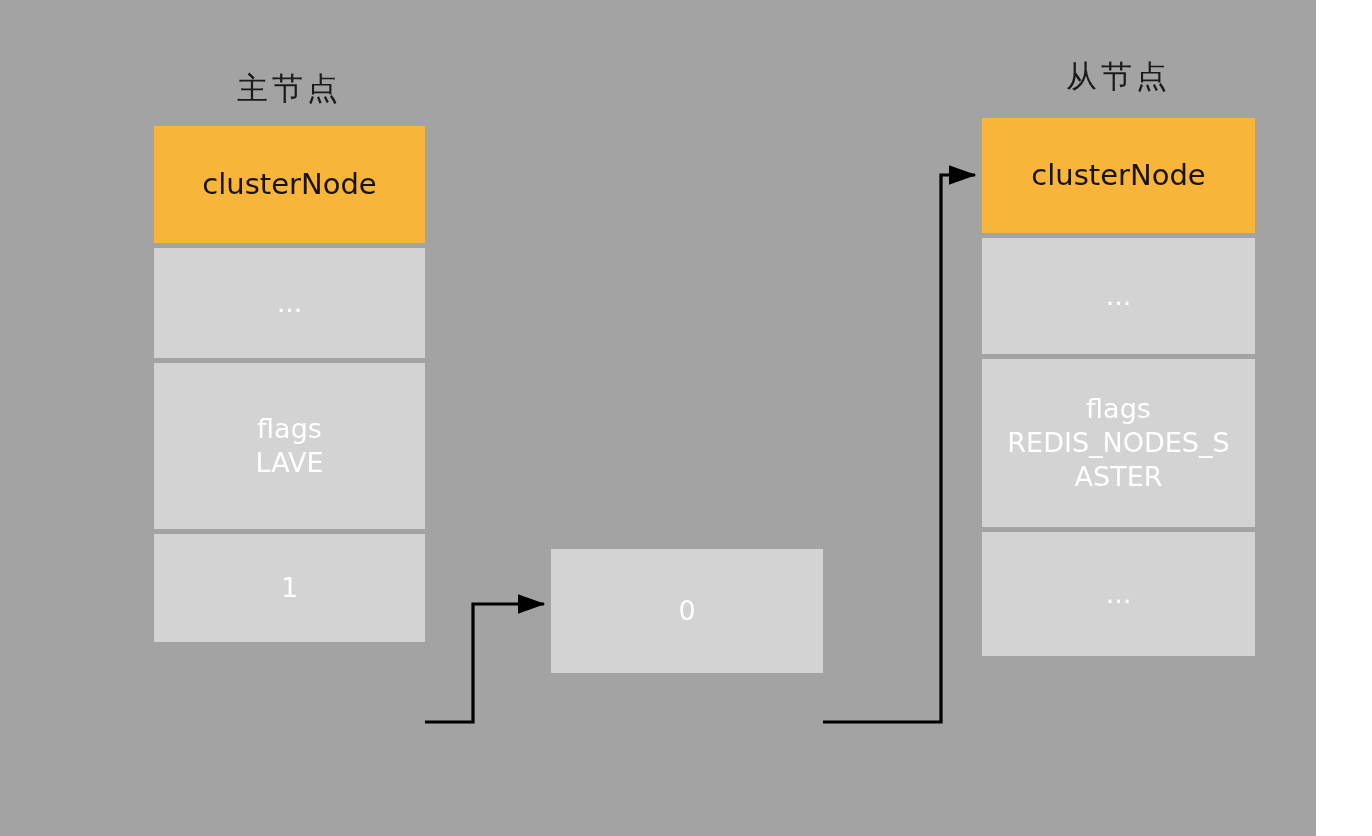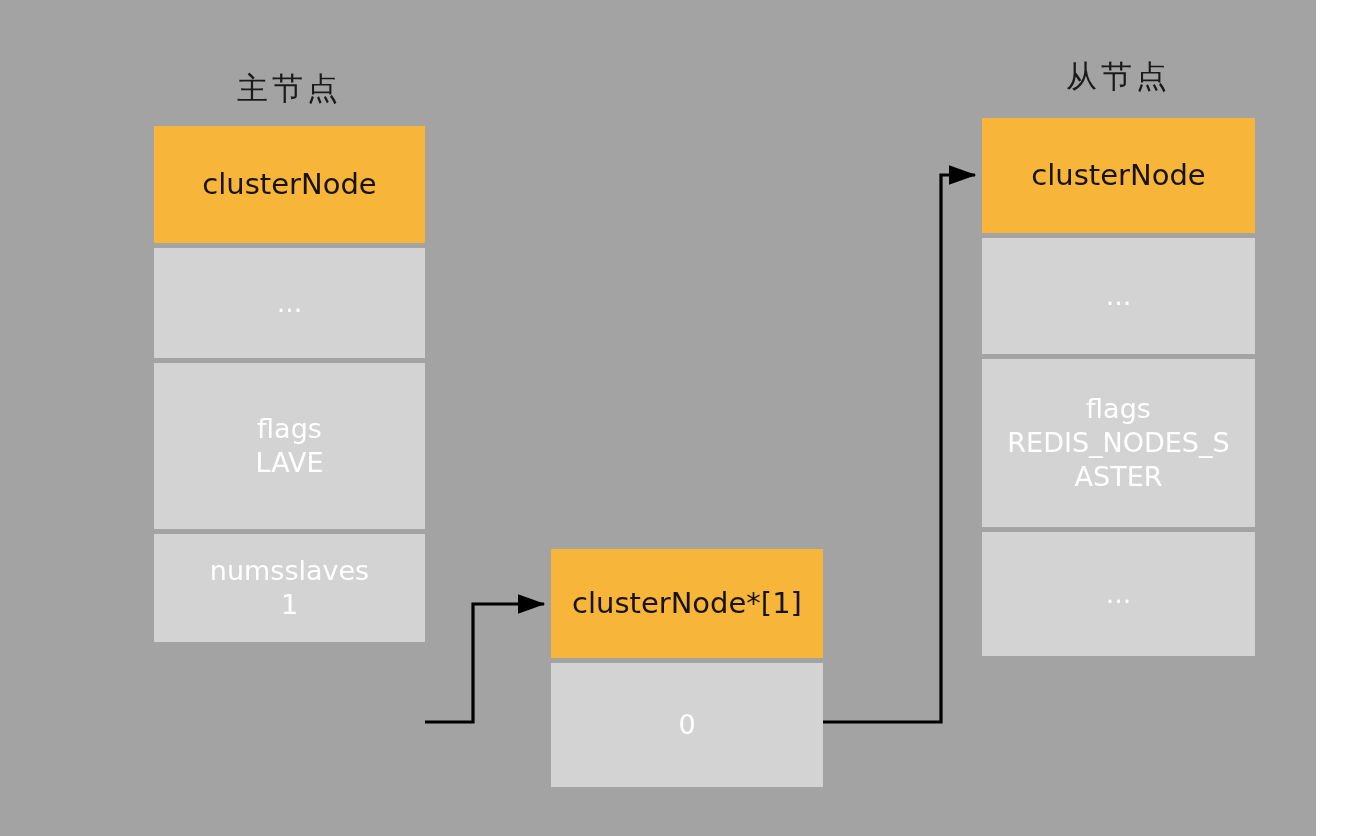--- a/index.html
+++ b/index.html
@@ -105,29 +105,27 @@
     <div class="cell header h-header">clusterNode</div>
 
     <div class="cell h-dots">...</div>
 
     <div class="cell h-flags">
       <span class="line">flags</span>
       <span class="line">LAVE</span>
     </div>
 
     <div class="cell h-num">
-      <span class="line">numsslaves</span>
       <span class="line">1</span>
     </div>
 
   </div>
 
   <div class="struct" id="struct-array">
 
-    <div class="cell header h-arr-head">clusterNode*[1]</div>
 
     <div class="cell h-arr-val">0</div>
   </div>
 
   <div class="struct" id="struct-slave">
 
     <div class="cell header h-sheader">clusterNode</div>
 
     <div class="cell h-sdots">...</div>
 

